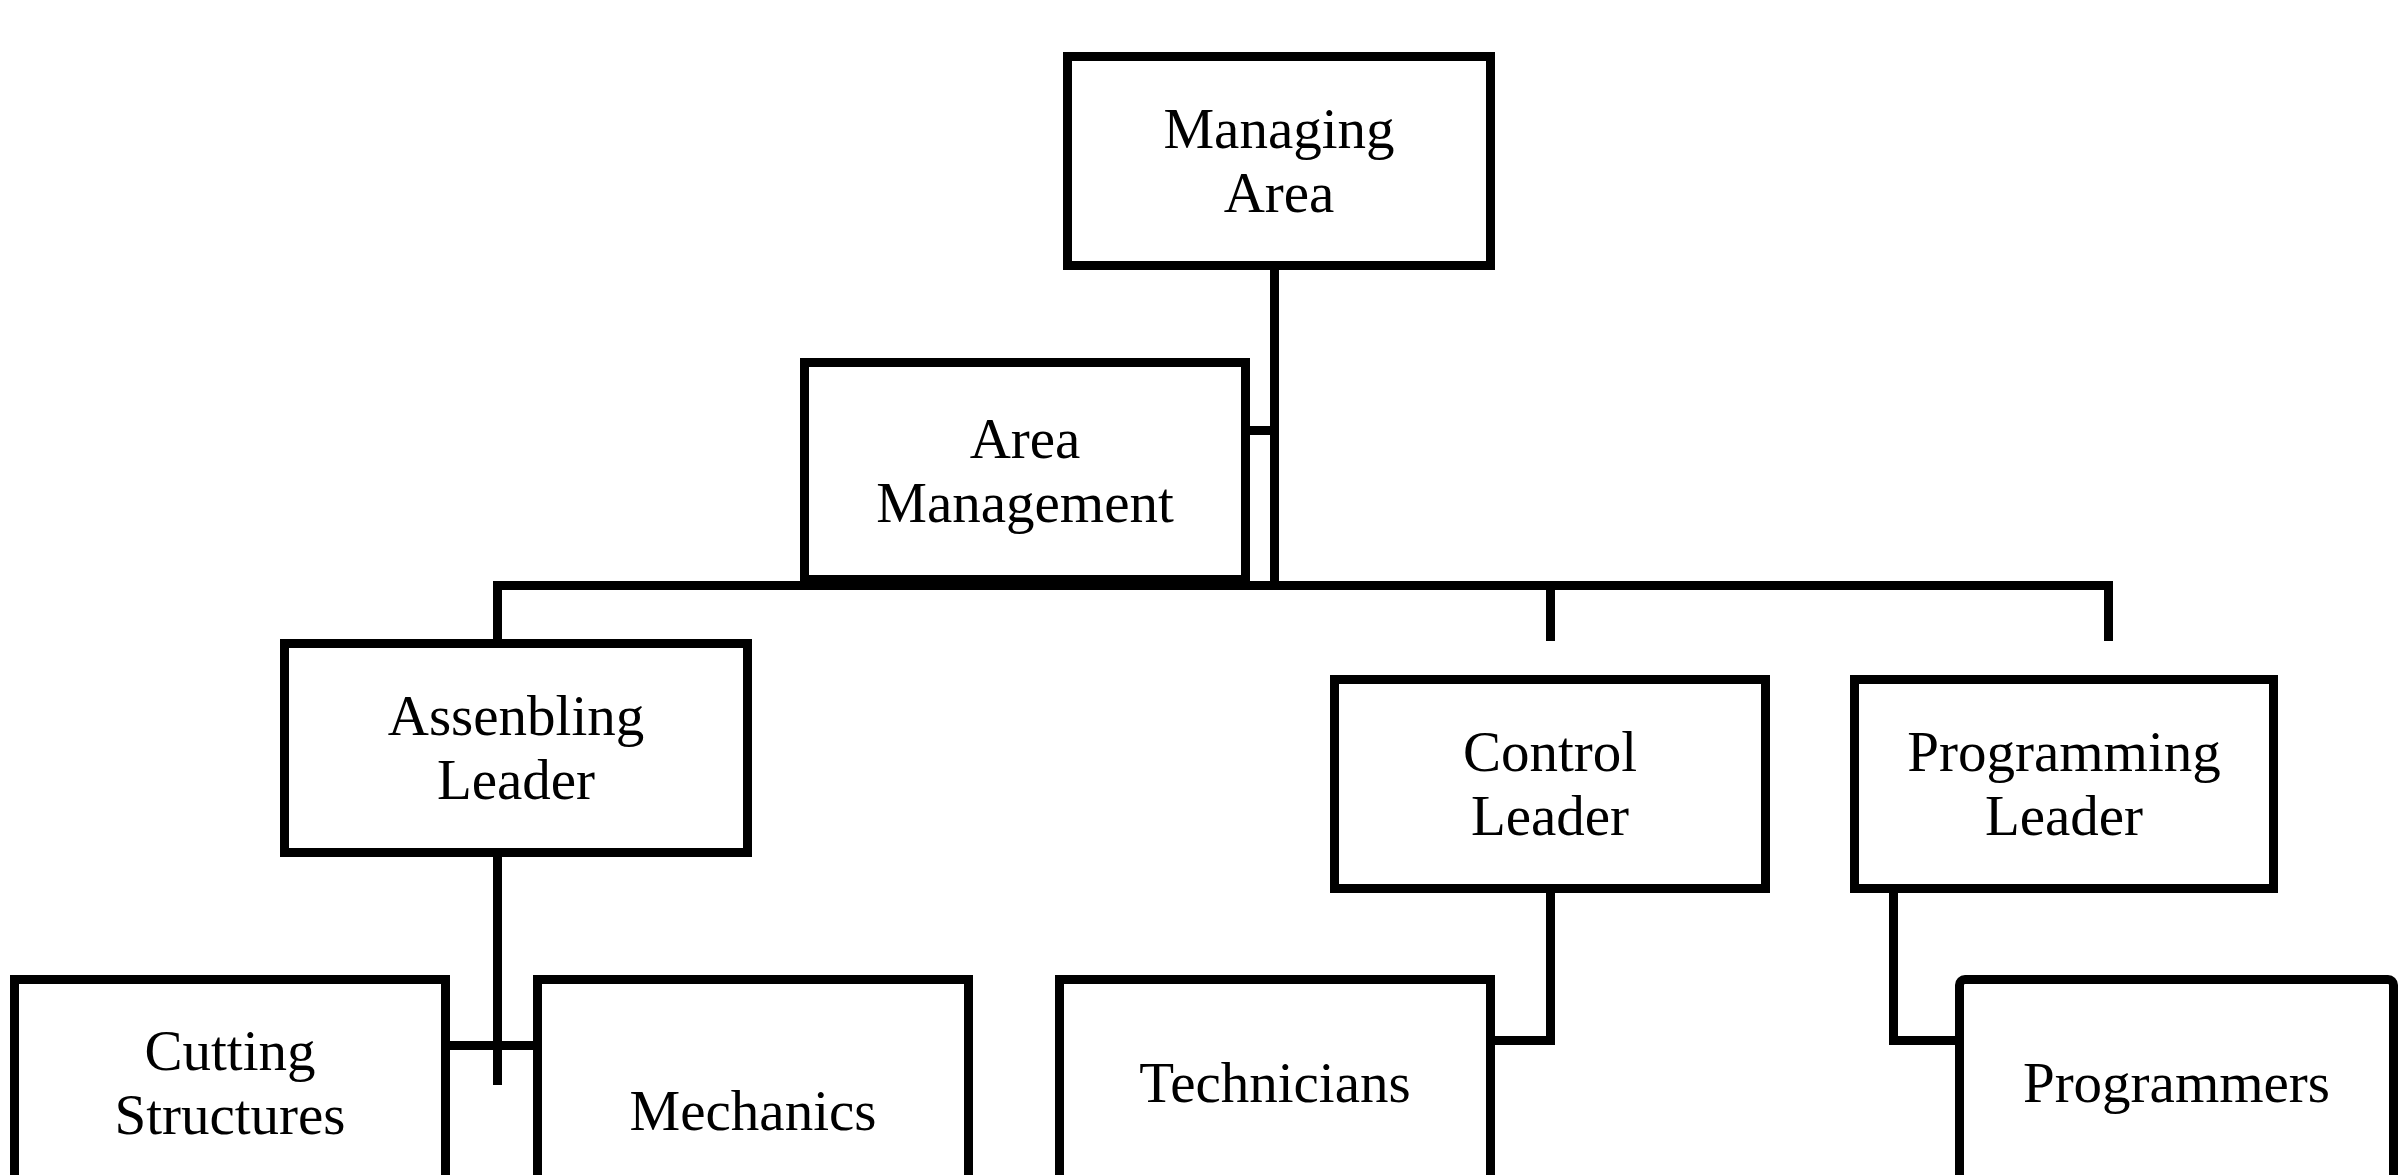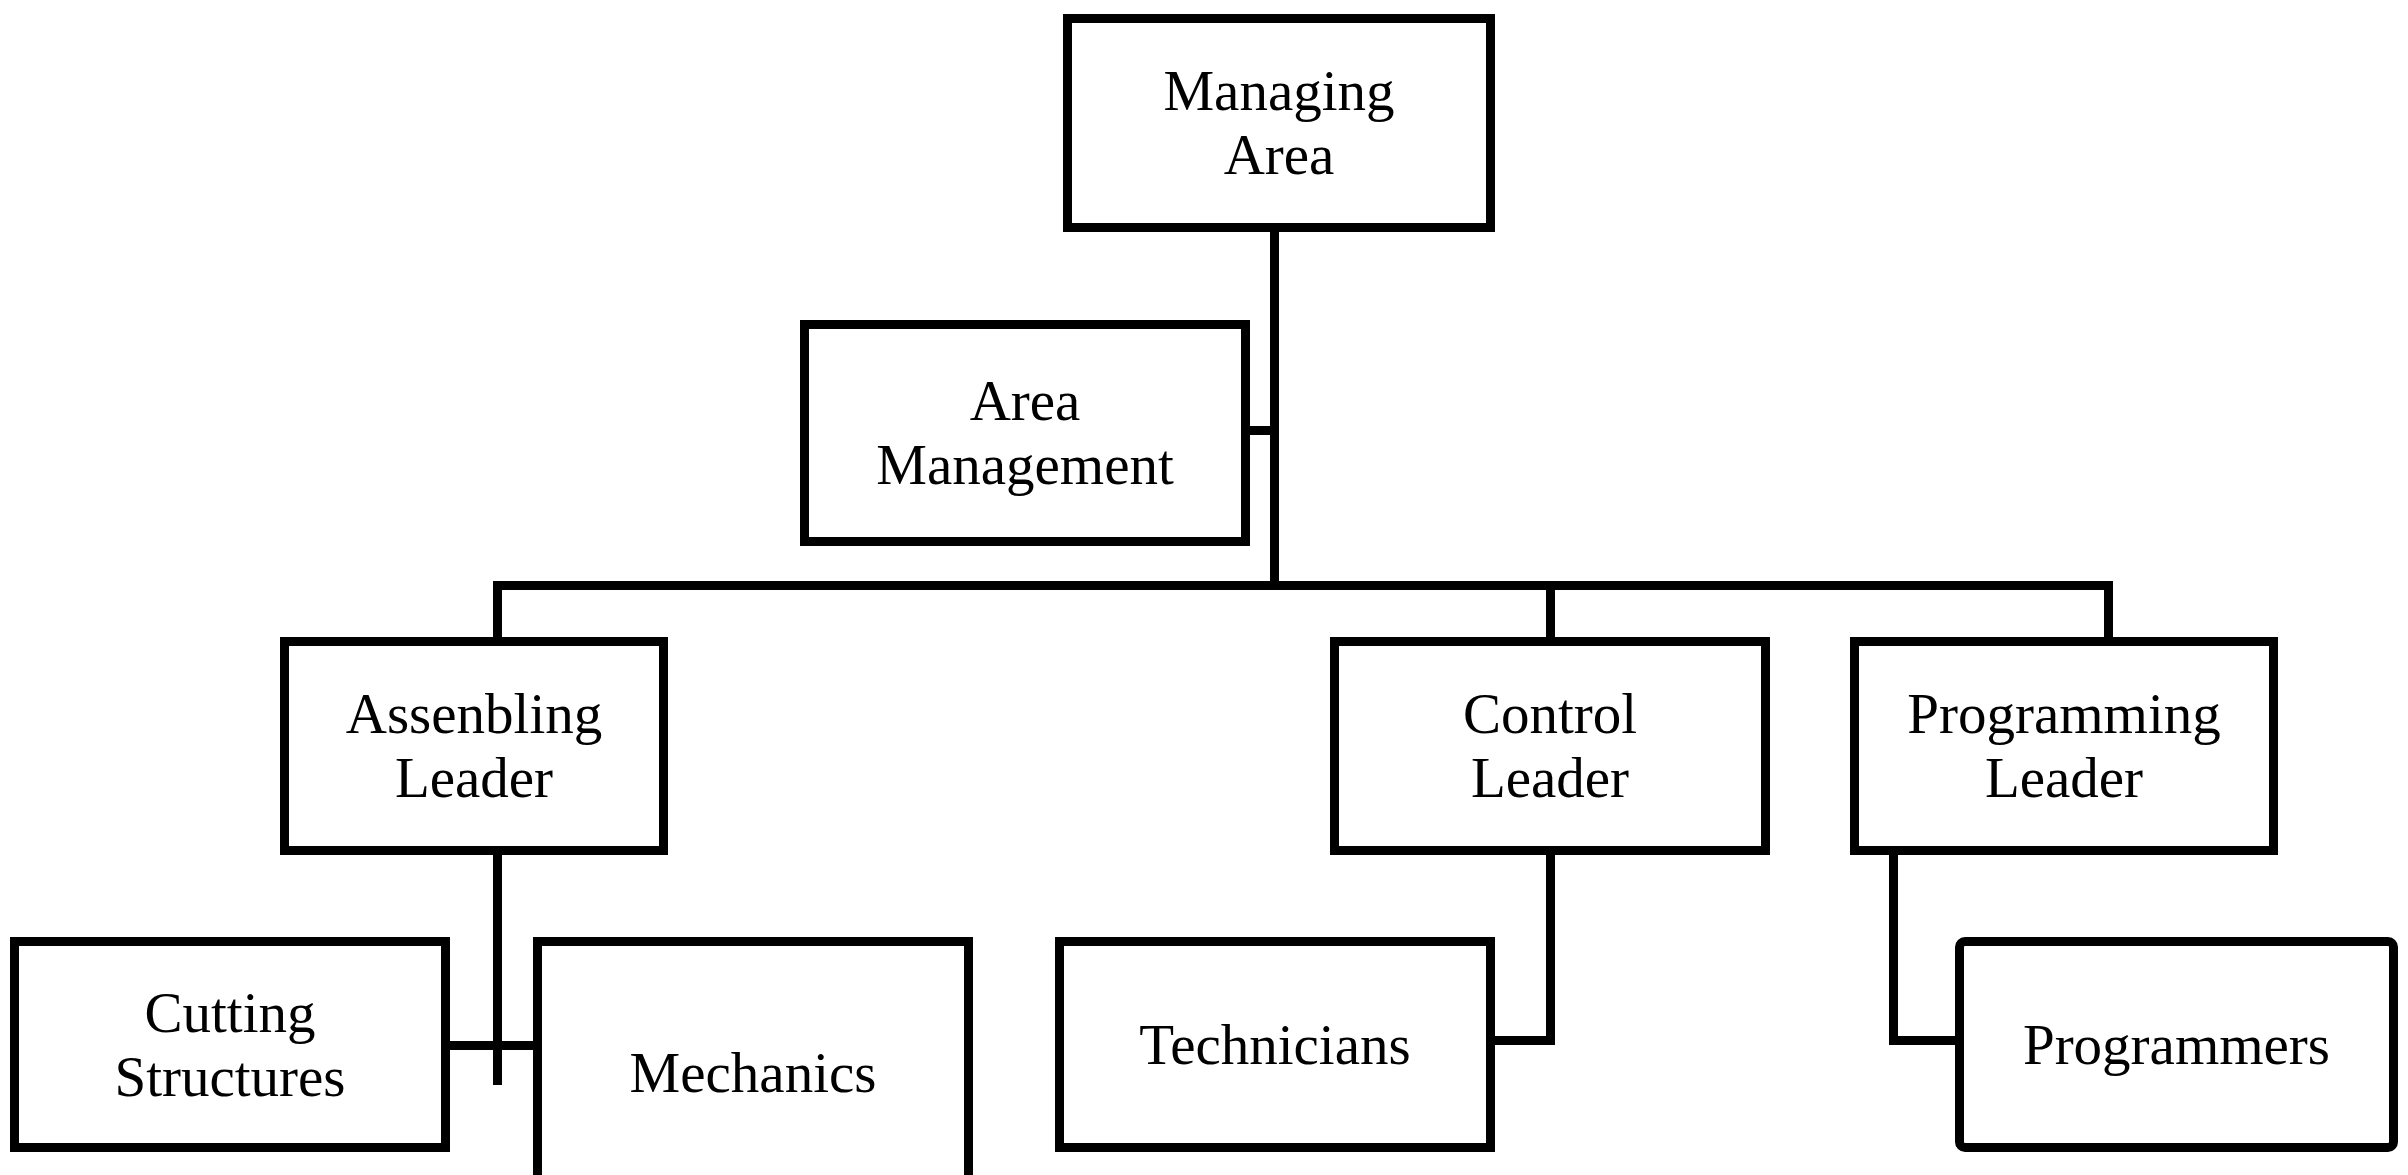--- a/index.html
+++ b/index.html
@@ -19,20 +19,21 @@
   .node-box {
     position: absolute;
     box-sizing: border-box;
     border: 9px solid #000000;
     background: #ffffff;
     display: flex;
     align-items: center;
     justify-content: center;
     text-align: center;
     z-index: 3;
+    margin-top: 38px;
   }
   .node-label {
     font-size: 57px;
     line-height: 1.12;
     color: #000000;
     white-space: pre-line;
     padding: 0 6px;
   }
   .connector {
     position: absolute;
@@ -70,21 +71,21 @@
   <div class="node-box" style="left:1063px; top:14px; width:432px; height:218px;">
     <span class="node-label">Managing
 Area</span>
   </div>
 
   <div class="node-box" style="left:800px; top:320px; width:450px; height:226px;">
     <span class="node-label">Area
 Management</span>
   </div>
 
-  <div class="node-box" style="left:280px; top:637px; width:388px; height:218px;">
+  <div class="node-box" style="left:280px; top:601px; width:472px; height:218px;">
     <span class="node-label">Assenbling
 Leader</span>
   </div>
 
   <div class="node-box" style="left:1330px; top:637px; width:440px; height:218px;justify-content:center;">
     <span class="node-label">Control
 Leader</span>
   </div>
 
   <div class="node-box" style="left:1850px; top:637px; width:428px; height:218px;">

